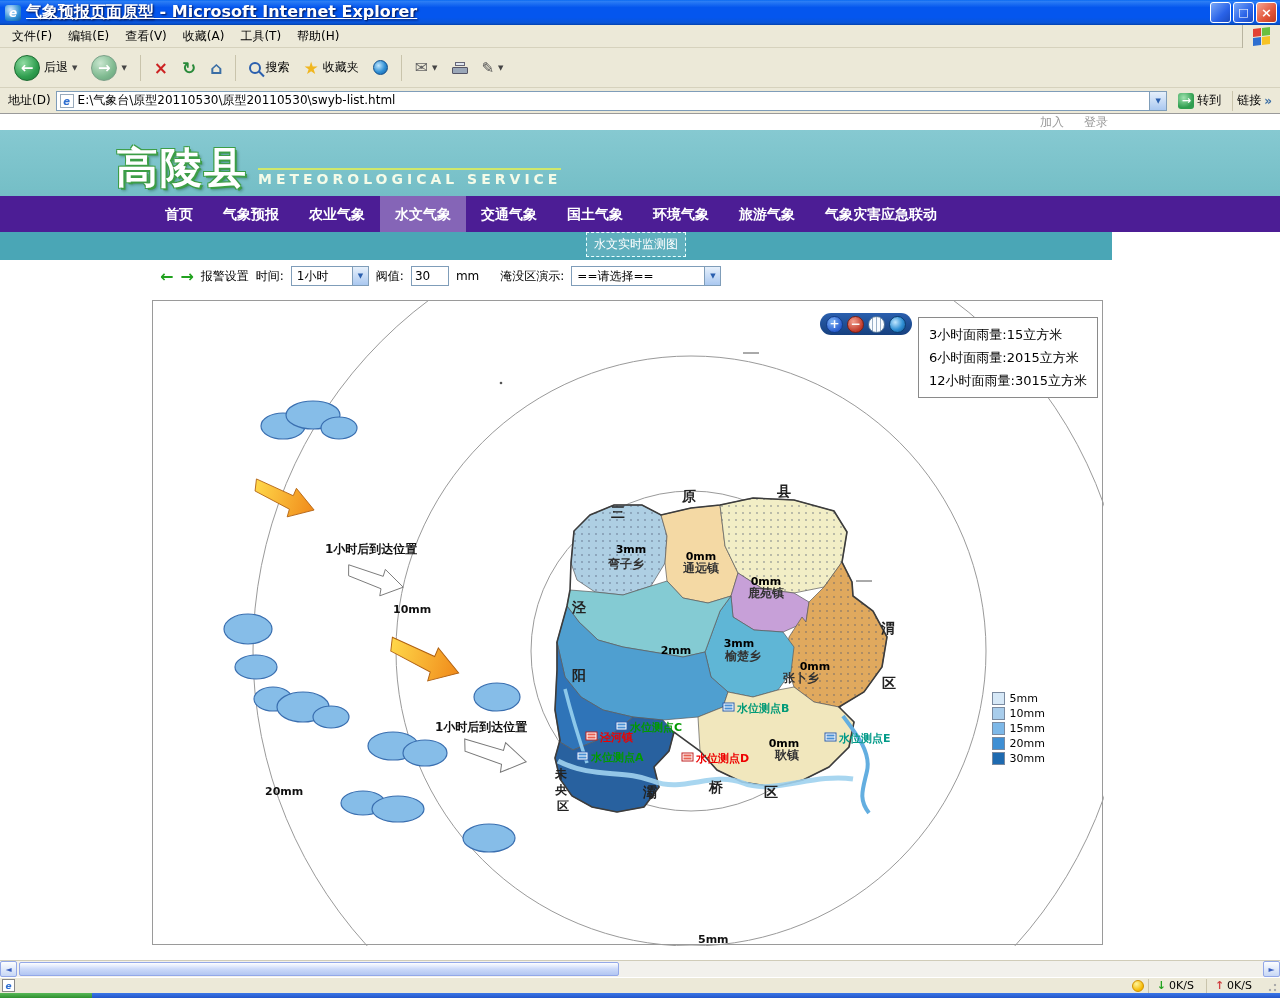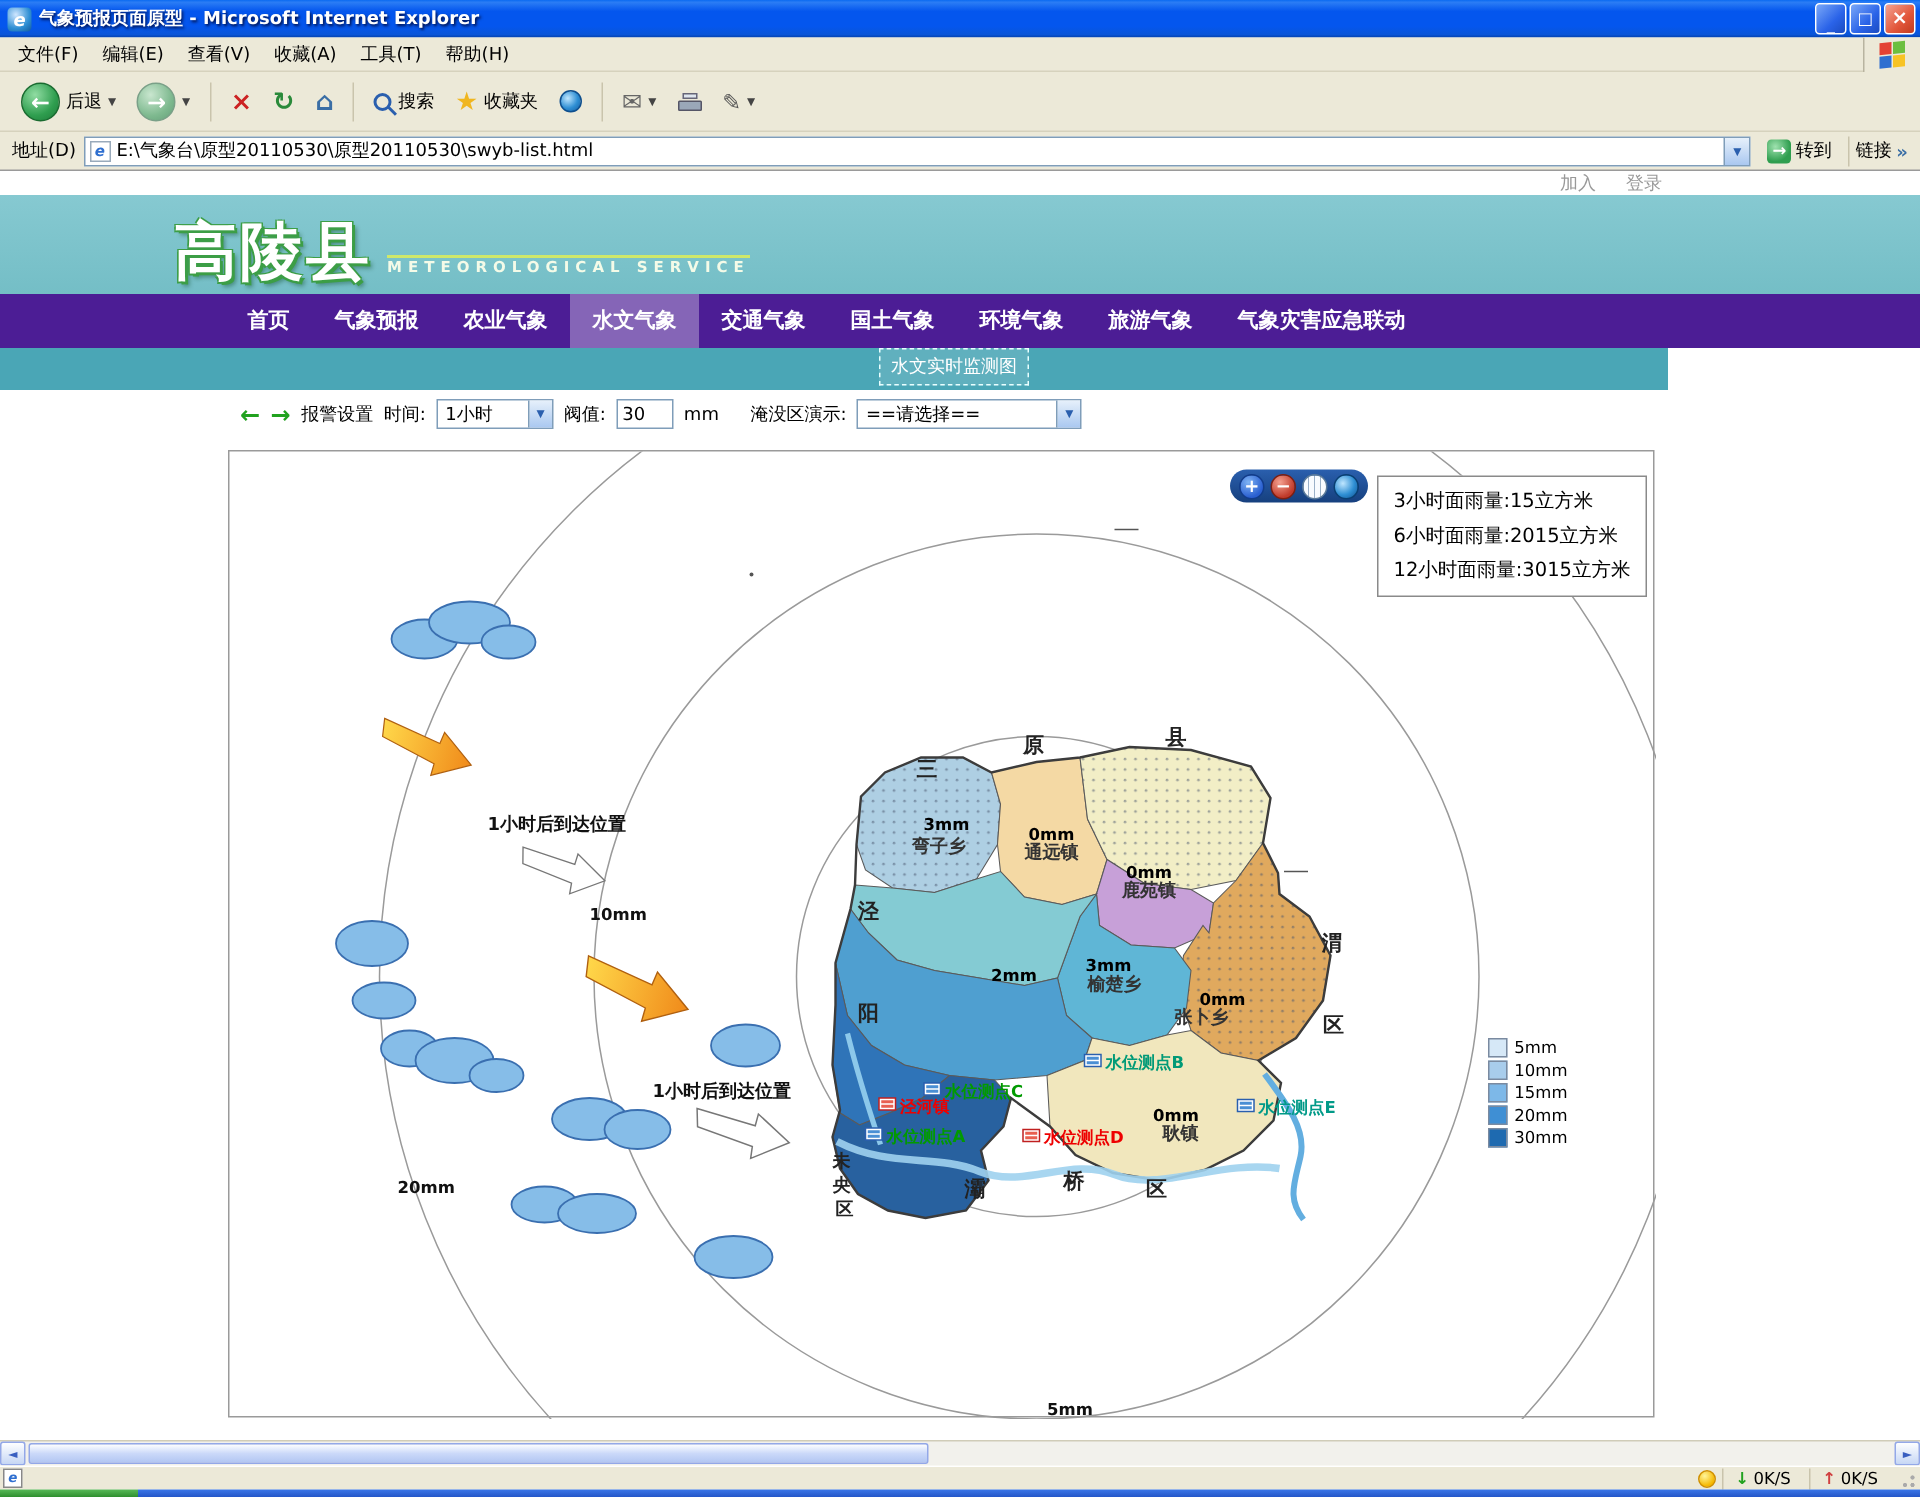--- a/index.html
+++ b/index.html
@@ -5,21 +5,21 @@
   * { margin:0; padding:0; box-sizing:border-box; }
   html,body { width:1280px; height:998px; overflow:hidden; }
   body { font-family:"DejaVu Sans","Liberation Sans",sans-serif; font-size:12px; background:#fff; color:#000; }
   .window { display:flex; flex-direction:column; width:1280px; height:998px; }
 
   
   .titlebar { height:25px; flex:0 0 25px; display:flex; align-items:center; padding:0 3px 0 5px;
     background:linear-gradient(180deg,#0a6af1 0%,#2b7df5 6%,#0456ee 30%,#0456ee 70%,#0a55d8 92%,#0341ad 100%); }
   .tb-icon { width:16px; height:16px; border-radius:3px; background:radial-gradient(circle at 35% 30%,#cfe6ff,#2f8fd4 60%,#135a9e);
     color:#fff; font-weight:bold; font-style:italic; font-size:12px; line-height:16px; text-align:center; margin-right:5px; }
-  .tb-title { flex:1; color:#fff; font-weight:bold; font-size:12px; text-shadow:1px 1px 2px rgba(0,0,40,.85); white-space:nowrap; overflow:hidden; }
+  .tb-title { flex:1; color:#fff; font-weight:bold; font-size:16px; text-shadow:1px 1px 2px rgba(0,0,40,.85); white-space:nowrap; overflow:hidden;text-decoration:underline; }
   .winbtn { width:21px; height:21px; border-radius:3px; border:1px solid #fff; margin-left:2px; color:#fff; font-weight:bold;
     font-size:11px; display:flex; align-items:center; justify-content:center; }
   .btn-min,.btn-max { background:linear-gradient(135deg,#7aa8f8,#2a63e8 60%,#1b4bc0); }
   .btn-close { background:linear-gradient(135deg,#f4a493,#e2563a 60%,#c03a1f); font-size:13px; }
   .btn-min span { transform:translateY(4px); display:inline-block; }
 
   
   .menubar { height:23px; flex:0 0 23px; background:#ece9d8; border-bottom:1px solid #d6d2bd; display:flex; align-items:center; padding-left:4px; }
   .menu-item { padding:6px 8px; font-size:12px; }
   .winlogo { margin-left:auto; width:38px; height:23px; border-left:1px solid #b8b4a0; background:#ece9d8;
@@ -64,21 +64,21 @@
   .content { height:846px; flex:0 0 846px; background:#fff; position:relative; overflow:hidden; }
   .topbar { height:16px; display:flex; justify-content:flex-end; align-items:center; gap:20px; padding-right:172px; color:#999; }
   .topbar span { cursor:pointer; }
   .site-header { height:66px; background:linear-gradient(180deg,#86c9d1,#74bec6); display:flex; align-items:flex-end; padding-left:116px; }
   .logo { display:flex; align-items:center; gap:10px; }
   .logo-county { font-size:42px; font-weight:bold; color:#fff; letter-spacing:2px;
     text-shadow:2px 2px 0 #3c9e46,-1px -1px 0 #3c9e46,1px -1px 0 #3c9e46,-1px 1px 0 #3c9e46,3px 3px 3px rgba(0,60,20,.4); }
   .logo-right { display:flex; flex-direction:column; }
   .logo-cn { font-size:23px; font-weight:bold; color:#d8ef3c; letter-spacing:3px;
     text-shadow:1px 1px 0 #fff,-1px -1px 0 #fff,2px 2px 2px rgba(40,90,0,.5); }
-  .logo-en { font-size:10px; color:#f4fbe8; letter-spacing:4px; font-weight:bold; border-top:2px solid #cfe86a; padding-top:1px; margin-top:18px; }
+  .logo-en { font-size:14px; color:#f4fbe8; letter-spacing:4px; font-weight:bold; border-top:2px solid #cfe86a; padding-top:1px; margin-top:18px; }
   .nav { height:36px; background:#4c1d95; display:flex; align-items:stretch; padding-left:150px; }
   .nav-item { padding:0 15px; line-height:36px; color:#fff; font-size:14px; font-weight:bold; white-space:nowrap; }
   .nav-item.active { background:rgba(255,255,255,.32); }
   .subnav { height:28px; width:1112px; background:#4aa6b6; display:flex; align-items:center; gap:28px; padding-left:160px; color:#fff;flex-direction:column; }
   .subnav-item { white-space:nowrap; }
   .subnav-item.active { border:1px dashed #e8ffff; padding:3px 7px; background:rgba(255,255,255,.12); }
 
   .controls { height:32px; display:flex; align-items:center; gap:7px; padding-left:160px; }
   .ctl-arrow { color:#21a21f; font-weight:bold; font-size:16px; }
   .xp-select { display:inline-flex; align-items:center; border:1px solid #7f9db9; background:#fff; height:20px; }

